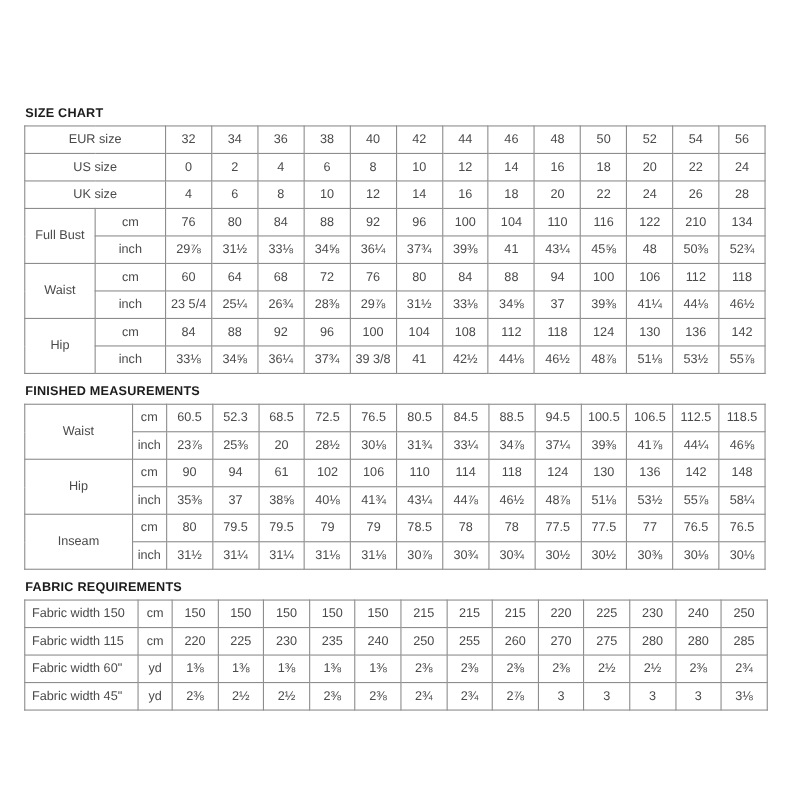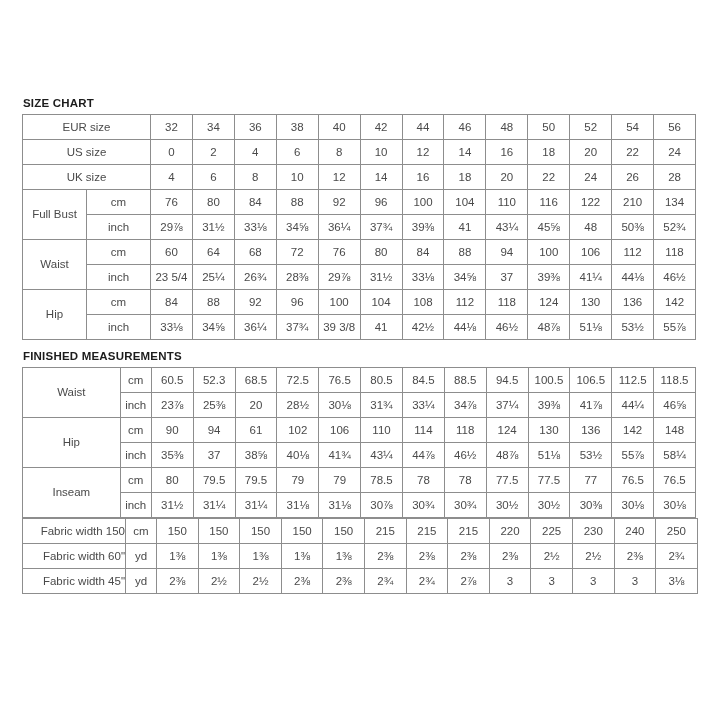--- a/index.html
+++ b/index.html
@@ -48,21 +48,21 @@
     line-height: 13px;
     white-space: nowrap;
     overflow: hidden;
   }
   td.rowlabel {
     width: 96px;
     font-size: 11.5px;
     color: #4a4a4a;
   }
   td.rowlabel.left {
-    text-align: right;
+    text-align: left;
     padding-left: 6px;
   }
   td.unit {
     width: 30px;
     font-size: 11px;
   }
   td.val {
     width: 40.6px;
   }
   td.span2 {
@@ -325,40 +325,58 @@
         <td class="val">30¾</td>
         <td class="val">30½</td>
         <td class="val">30½</td>
         <td class="val">30⅜</td>
         <td class="val">30⅛</td>
         <td class="val">30⅛</td>
       </tr>
     </tbody>
   </table>
 
+  <div class="section-title gap">FABRIC REQUIREMENTS</div>
   <table class="chart">
     <tbody>
       <tr>
         <td class="rowlabel left">Fabric width 150</td>
         <td class="unit">cm</td>
         <td class="val">150</td>
         <td class="val">150</td>
         <td class="val">150</td>
         <td class="val">150</td>
         <td class="val">150</td>
         <td class="val">215</td>
         <td class="val">215</td>
         <td class="val">215</td>
         <td class="val">220</td>
         <td class="val">225</td>
         <td class="val">230</td>
         <td class="val">240</td>
         <td class="val">250</td>
       </tr>
       <tr>
+        <td class="rowlabel left">Fabric width 115</td>
+        <td class="unit">cm</td>
+        <td class="val">220</td>
+        <td class="val">225</td>
+        <td class="val">230</td>
+        <td class="val">235</td>
+        <td class="val">240</td>
+        <td class="val">250</td>
+        <td class="val">255</td>
+        <td class="val">260</td>
+        <td class="val">270</td>
+        <td class="val">275</td>
+        <td class="val">280</td>
+        <td class="val">280</td>
+        <td class="val">285</td>
+      </tr>
+      <tr>
         <td class="rowlabel left">Fabric width 60"</td>
         <td class="unit">yd</td>
         <td class="val">1⅜</td>
         <td class="val">1⅜</td>
         <td class="val">1⅜</td>
         <td class="val">1⅜</td>
         <td class="val">1⅜</td>
         <td class="val">2⅜</td>
         <td class="val">2⅜</td>
         <td class="val">2⅜</td>

